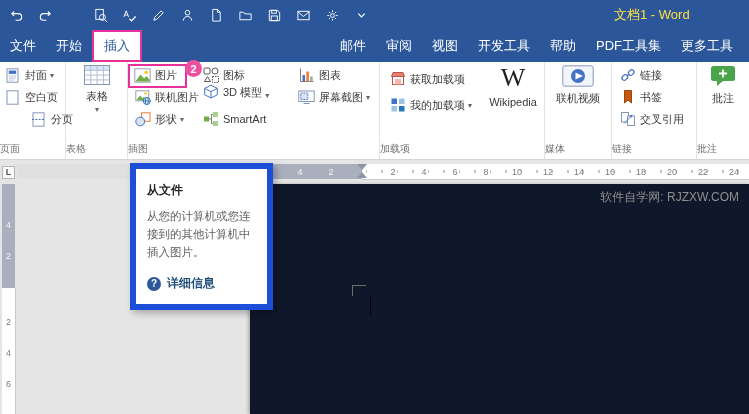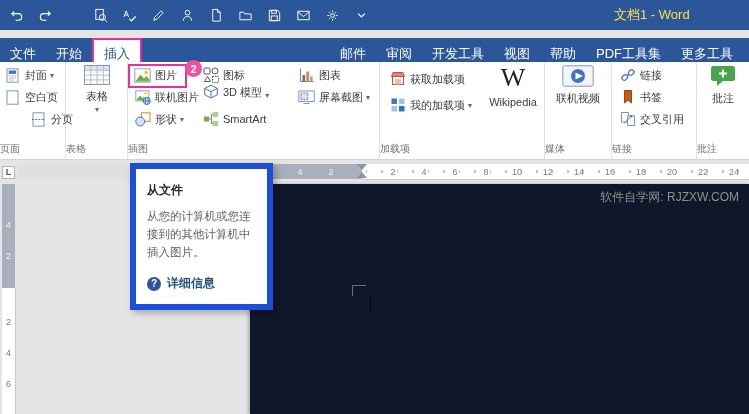--- a/index.html
+++ b/index.html
@@ -7,21 +7,21 @@
   .app { position:relative; width:749px; height:414px; background:#e5e5e5; overflow:hidden; }
 
   
   .titlebar { position:absolute; left:0; top:0; right:0; height:30px; background:#2b579a; display:flex; align-items:center; }
   .qat { display:flex; align-items:center; padding-left:7px; }
   .qicon { width:18px; height:18px; margin-right:11px; display:flex; align-items:center; justify-content:center; cursor:default; }
   .qicon.gap { margin-left:26px; }
   .doc-title { position:absolute; left:614px; top:0; height:30px; display:flex; align-items:center; color:#fde047; font-size:13px; }
 
   
-  .tabrow { position:absolute; left:0; top:38px; right:0; height:32px; background:#2b579a; display:flex; align-items:stretch;text-align:right; }
+  .tabrow { position:absolute; left:0; top:30px; right:0; height:32px; background:#2b579a; display:flex; align-items:stretch;text-align:right; }
   .tab { padding:0 10px; display:flex; align-items:center; color:#fff; font-size:13px; white-space:nowrap; cursor:default; }
   .tab.active { background:#fff; color:#2b579a; border:2px solid #e6309b; }
   .tab-spacer { width:188px; }
 
   
   .ribbon { position:absolute; left:0; top:62px; right:0; height:98px; background:#fff; border-bottom:1px solid #d5d5d5; }
   .rgroup { position:absolute; top:0; bottom:0; border-right:1px solid #e3e3e3; }
   .glabel { position:absolute; bottom:3px; left:0; right:0; text-align:left; font-size:10px; color:#717171; }
   .ritem { position:absolute; height:22px; display:flex; align-items:center; padding-left:3px; cursor:default; }
   .ic { display:inline-flex; width:19px; justify-content:center; align-items:center; }
@@ -155,22 +155,22 @@
     <div class="doc-title">文档1 - Word</div>
   </div>
 
   <div class="tabrow">
     <div class="tab">文件</div>
     <div class="tab">开始</div>
     <div class="tab active">插入</div>
     <div class="tab-spacer"></div>
     <div class="tab">邮件</div>
     <div class="tab">审阅</div>
+    <div class="tab">视图</div>
     <div class="tab">开发工具</div>
-    <div class="tab">视图</div>
     <div class="tab">帮助</div>
     <div class="tab">PDF工具集</div>
     <div class="tab">更多工具</div>
   </div>
 
   <div class="ribbon">
 
     <div class="rgroup" style="left:0; width:66px;">
       <div class="ritem" style="top:2px; left:0;">
         <span class="ic">

